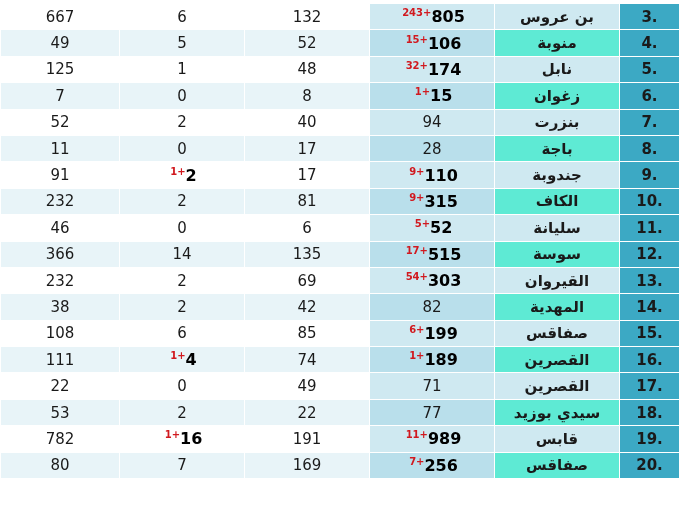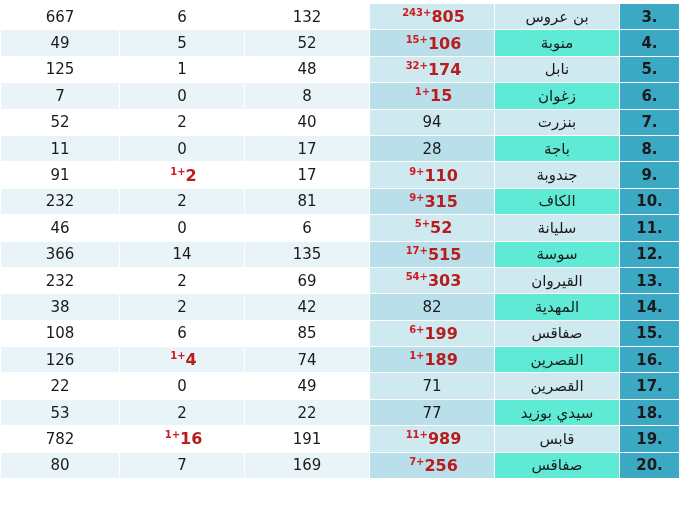--- a/index.html
+++ b/index.html
@@ -46,21 +46,21 @@
 
   .cell-idx {
     background: #3ca9c4;
     color: #ffffff;
     font-size: 14px;
     font-weight: bold;
     direction: ltr;
   }
   .cell-name {
     background: #cfe9f1;
-    font-weight: normal;
+    font-weight: bold;
     font-size: 16px;
     color: #123;
   }
   .row-alt .cell-name {
     background: #5eead4;
   }
   .cell-cases {
     background: #cfe9f1;
     position: relative;
   }
@@ -68,21 +68,21 @@
     background: #b9dfeb;
     margin-top: 16px;
   }
   .cell-plain {
     background: #ffffff;
   }
   .row-alt .cell-plain {
     background: #e8f4f8;
   }
   .num-red {
-    color: #b91c1c;
+    color: #000000;
     font-weight: bold;
     font-size: 16px;
   }
   .num-black {
     color: #1a1a1a;
     font-size: 15px;
   }
   .sup {
     color: #d1191f;
     font-size: 10px;
@@ -221,21 +221,21 @@
           <td class="cell-plain">85</td>
           <td class="cell-plain"><span class="val-wrap"><span class="num-black">6</span></span></td>
           <td class="cell-plain">108</td>
         </tr>
         <tr class="row-alt">
           <td class="cell-idx">16.</td>
           <td class="cell-name">القصرين</td>
           <td class="cell-cases"><span class="val-wrap"><span class="sup">1+</span><span class="num-red">189</span></span></td>
           <td class="cell-plain">74</td>
           <td class="cell-plain"><span class="val-wrap"><span class="sup">1+</span><span class="num-red">4</span></span></td>
-          <td class="cell-plain">126</td>
+          <td class="cell-plain">111</td>
         </tr>
         <tr>
           <td class="cell-idx">17.</td>
           <td class="cell-name">القصرين</td>
           <td class="cell-cases"><span class="val-wrap"><span class="num-black">71</span></span></td>
           <td class="cell-plain">49</td>
           <td class="cell-plain"><span class="val-wrap"><span class="num-black">0</span></span></td>
           <td class="cell-plain">22</td>
         </tr>
         <tr class="row-alt">

